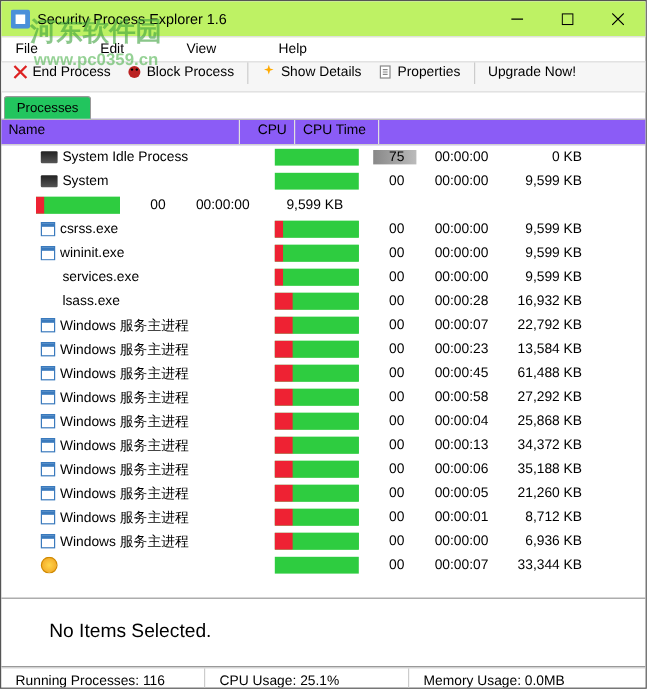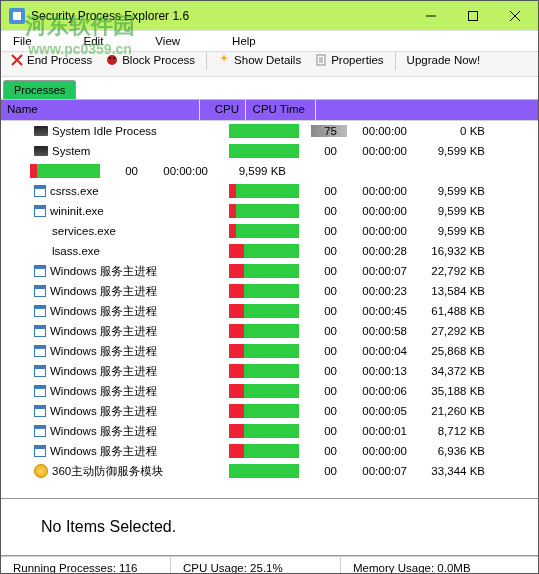--- a/index.html
+++ b/index.html
@@ -390,21 +390,20 @@
           <div class="green"></div>
         </div>
       </div>
       <div class="rcpu">00</div>
       <div class="rtime">00:00:00</div>
       <div class="rmem">6,936 KB</div>
     </div>
     <div class="row">
       <div class="rname">
         <span class="pico ic-shield"></span>
-        <span>360主动防御服务模块</span>
       </div>
       <div class="rrating">
         <div class="ratingbar">
           <div class="green"></div>
         </div>
       </div>
       <div class="rcpu">00</div>
       <div class="rtime">00:00:07</div>
       <div class="rmem">33,344 KB</div>
     </div>

